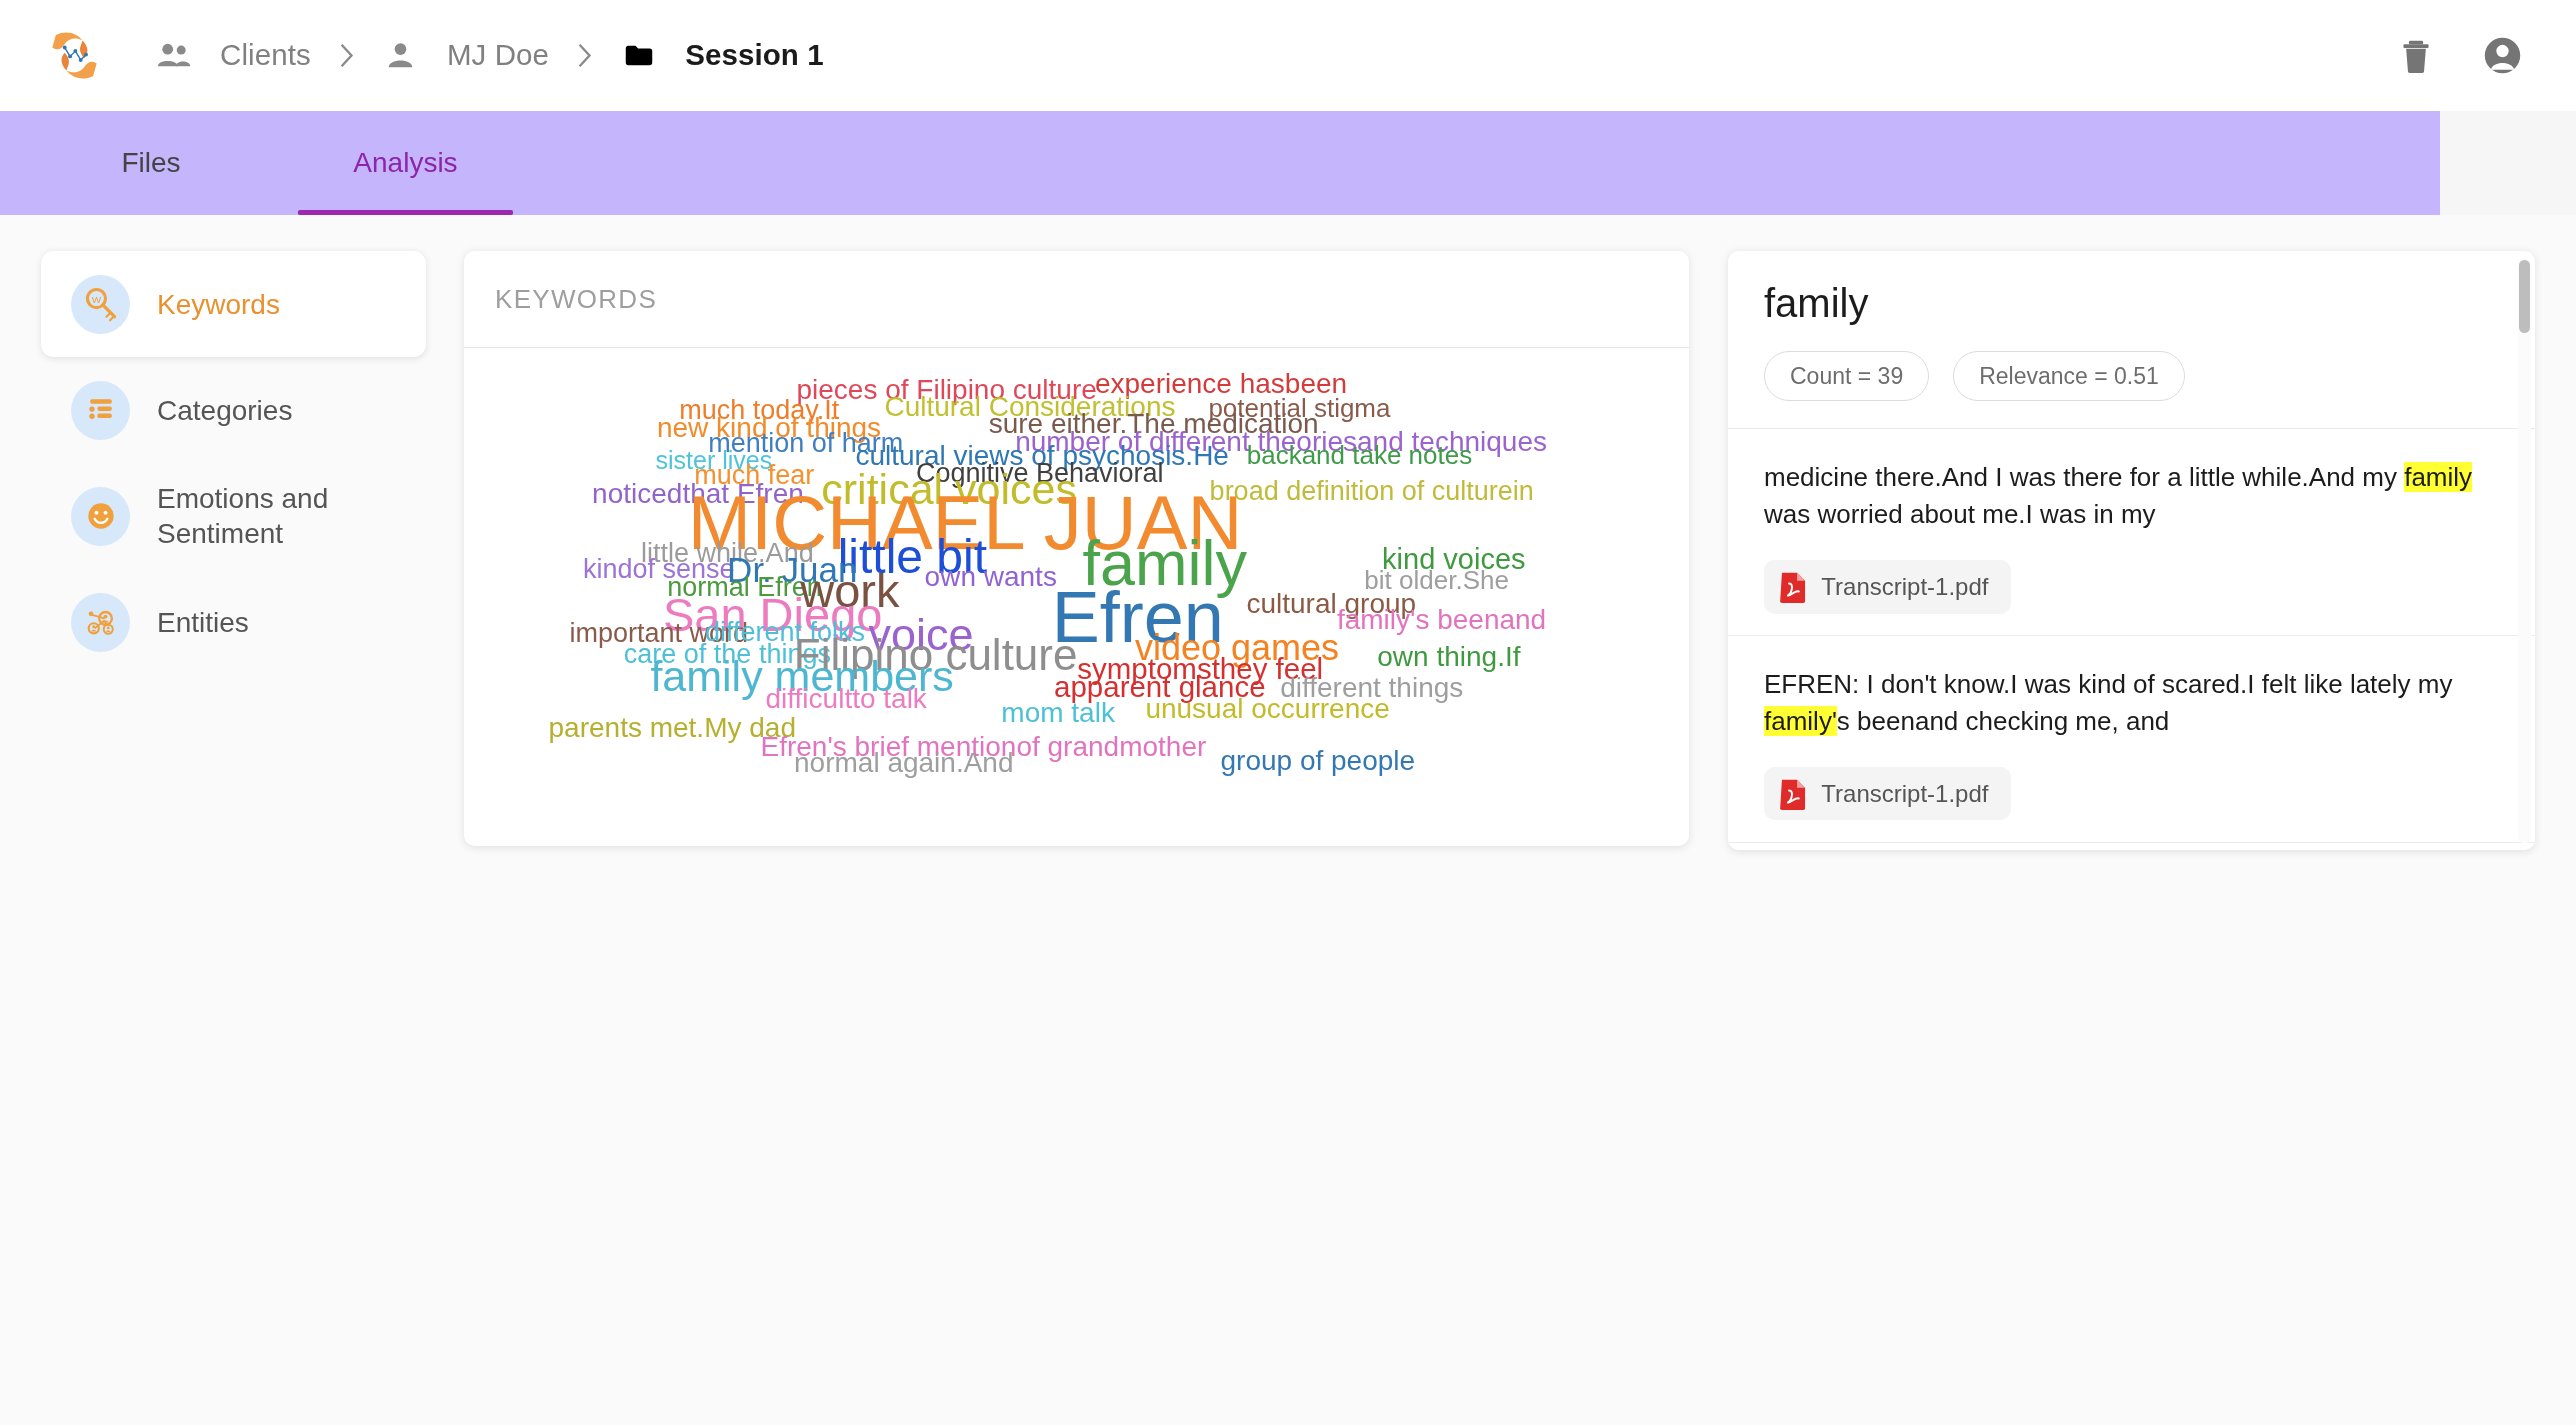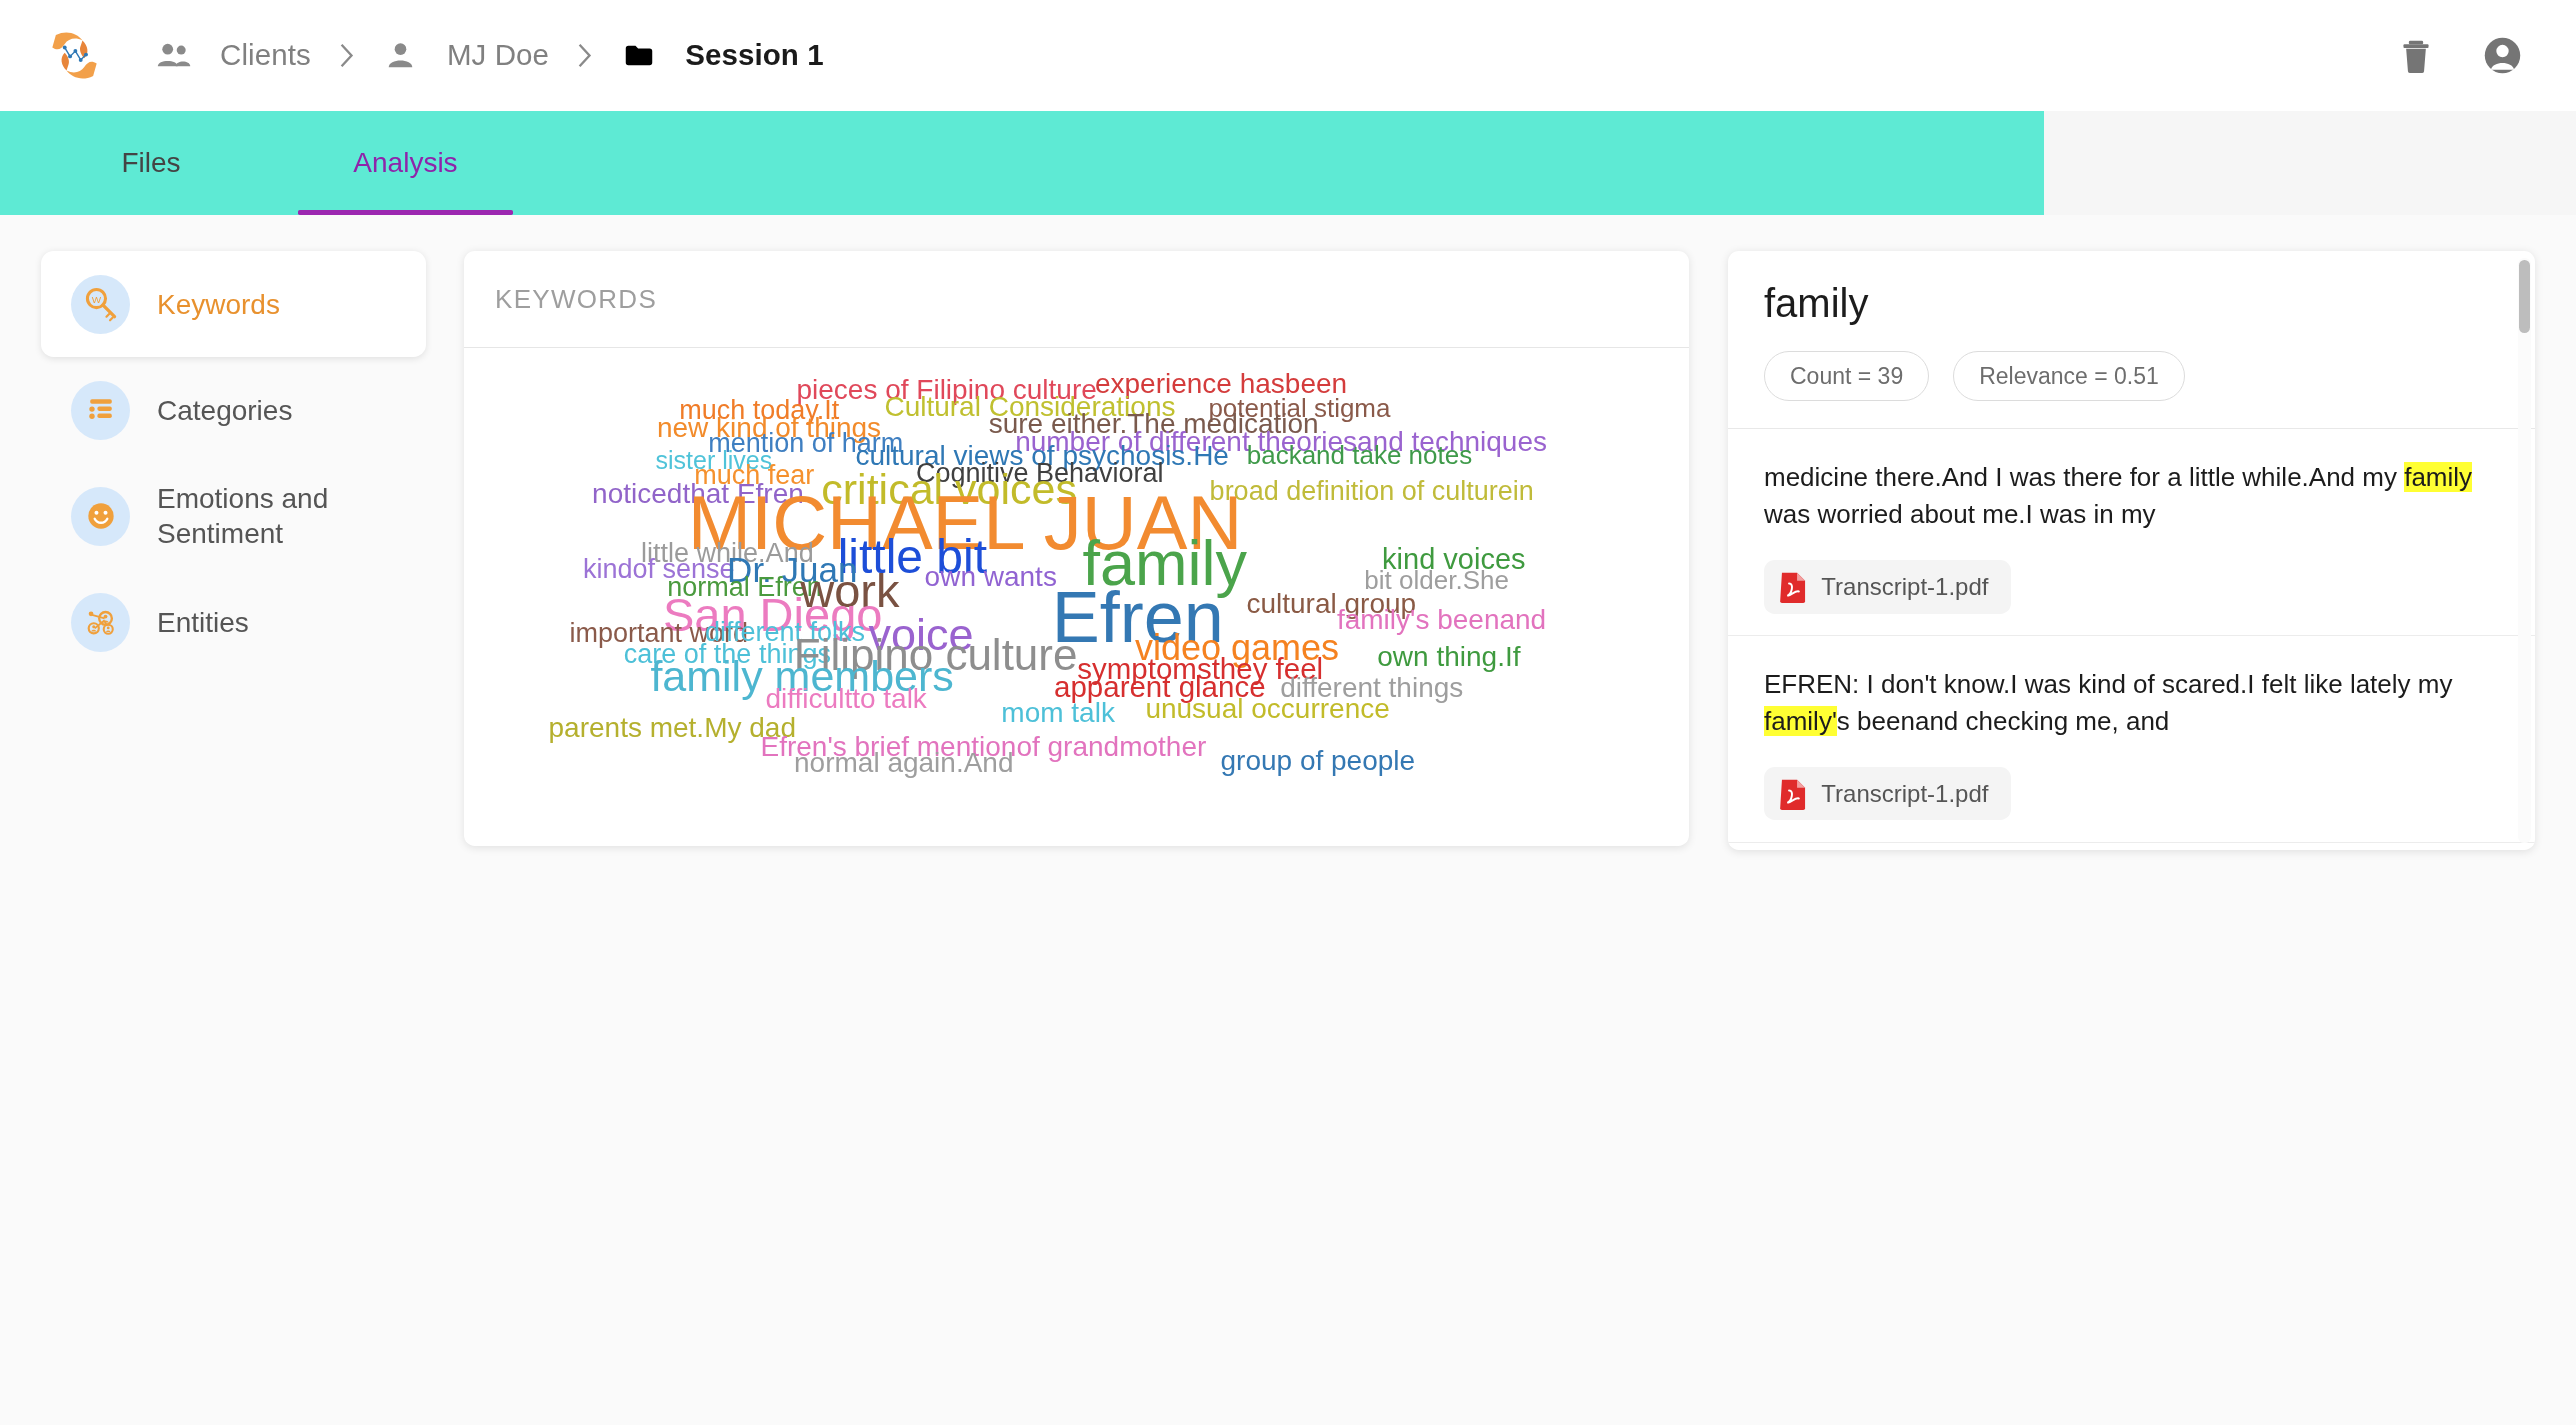--- a/index.html
+++ b/index.html
@@ -30,22 +30,22 @@
 
   .topbar-right {
     margin-left: auto; margin-right: 54px;
     display: flex; align-items: center; gap: 50px;
   }
   .topbar-right .tb-icon { cursor: pointer; display: flex; }
   .topbar-right svg { display: block; }
 
   
   .tabbar {
-    position: absolute; left: 0; top: 111px; width: 2044px; height: 104px;
-    background: #5eead4;
+    position: absolute; left: 0; top: 111px; width: 2440px; height: 104px;
+    background: #c4b5fd;
     display: flex; align-items: flex-end;
   }
   .tab {
     position: relative; height: 104px; display: flex; align-items: center;
     justify-content: center; font-size: 28px; color: #444; cursor: pointer;
     padding: 0 9px;
   }
   .tab.t-files { margin-left: 93px; width: 116px; }
   .tab.t-analysis { margin-left: 89px; width: 215px; color: #8e24aa; }
   .tab.active::after {

